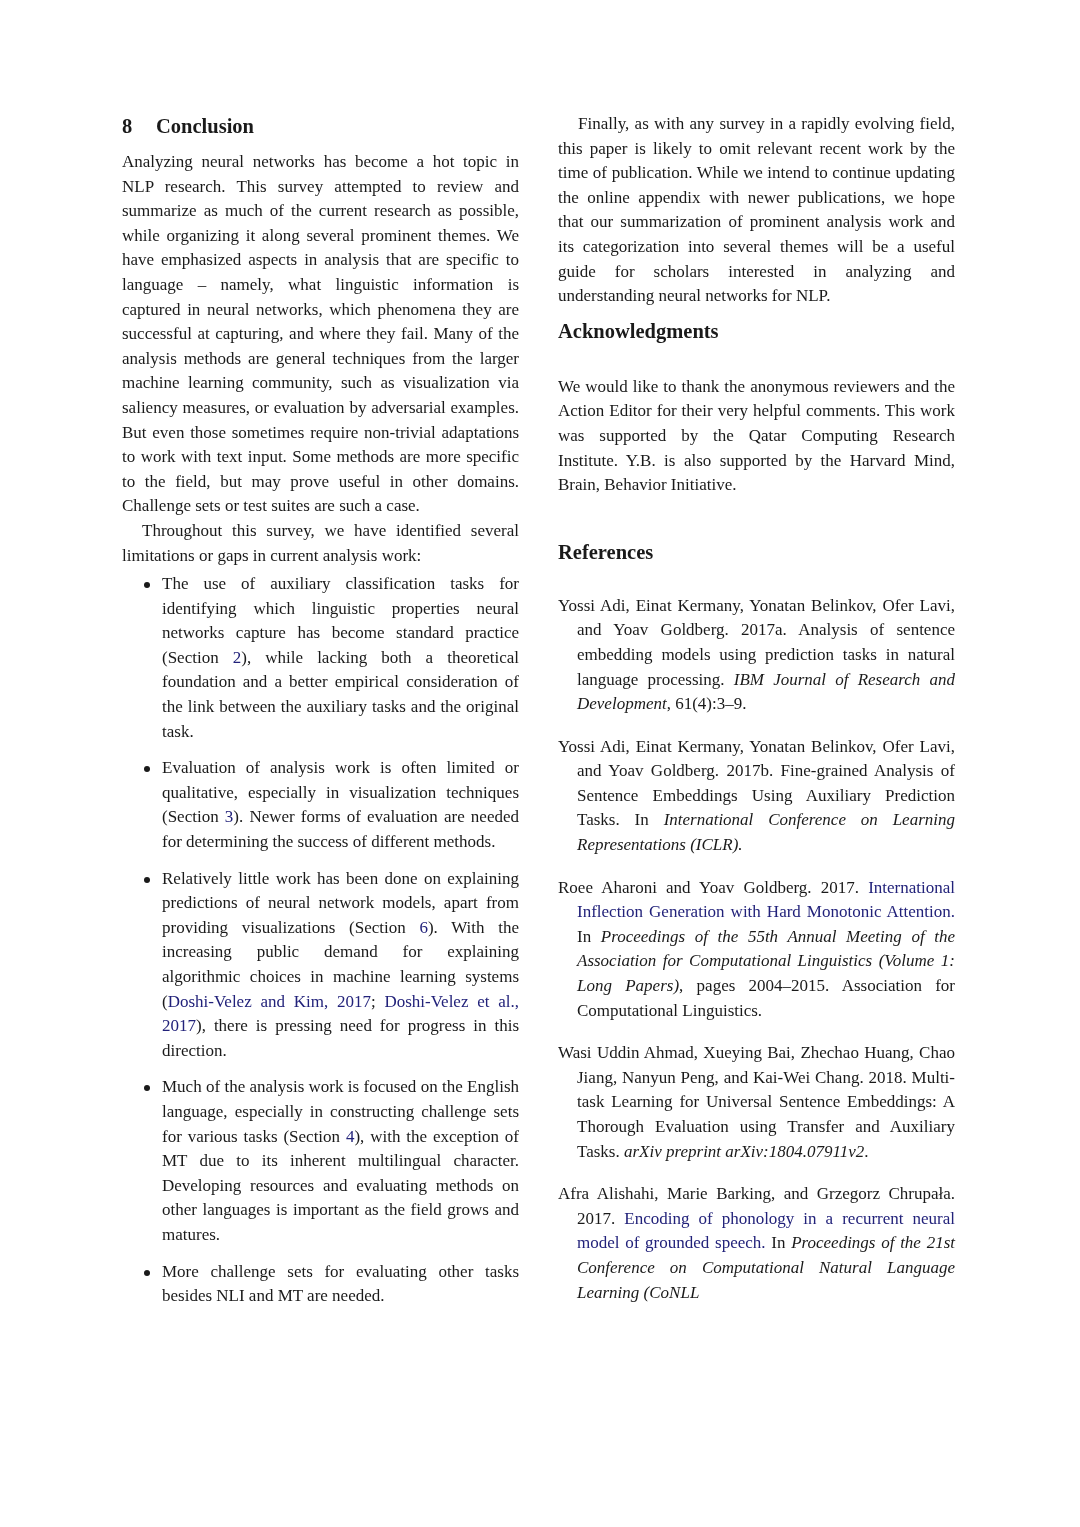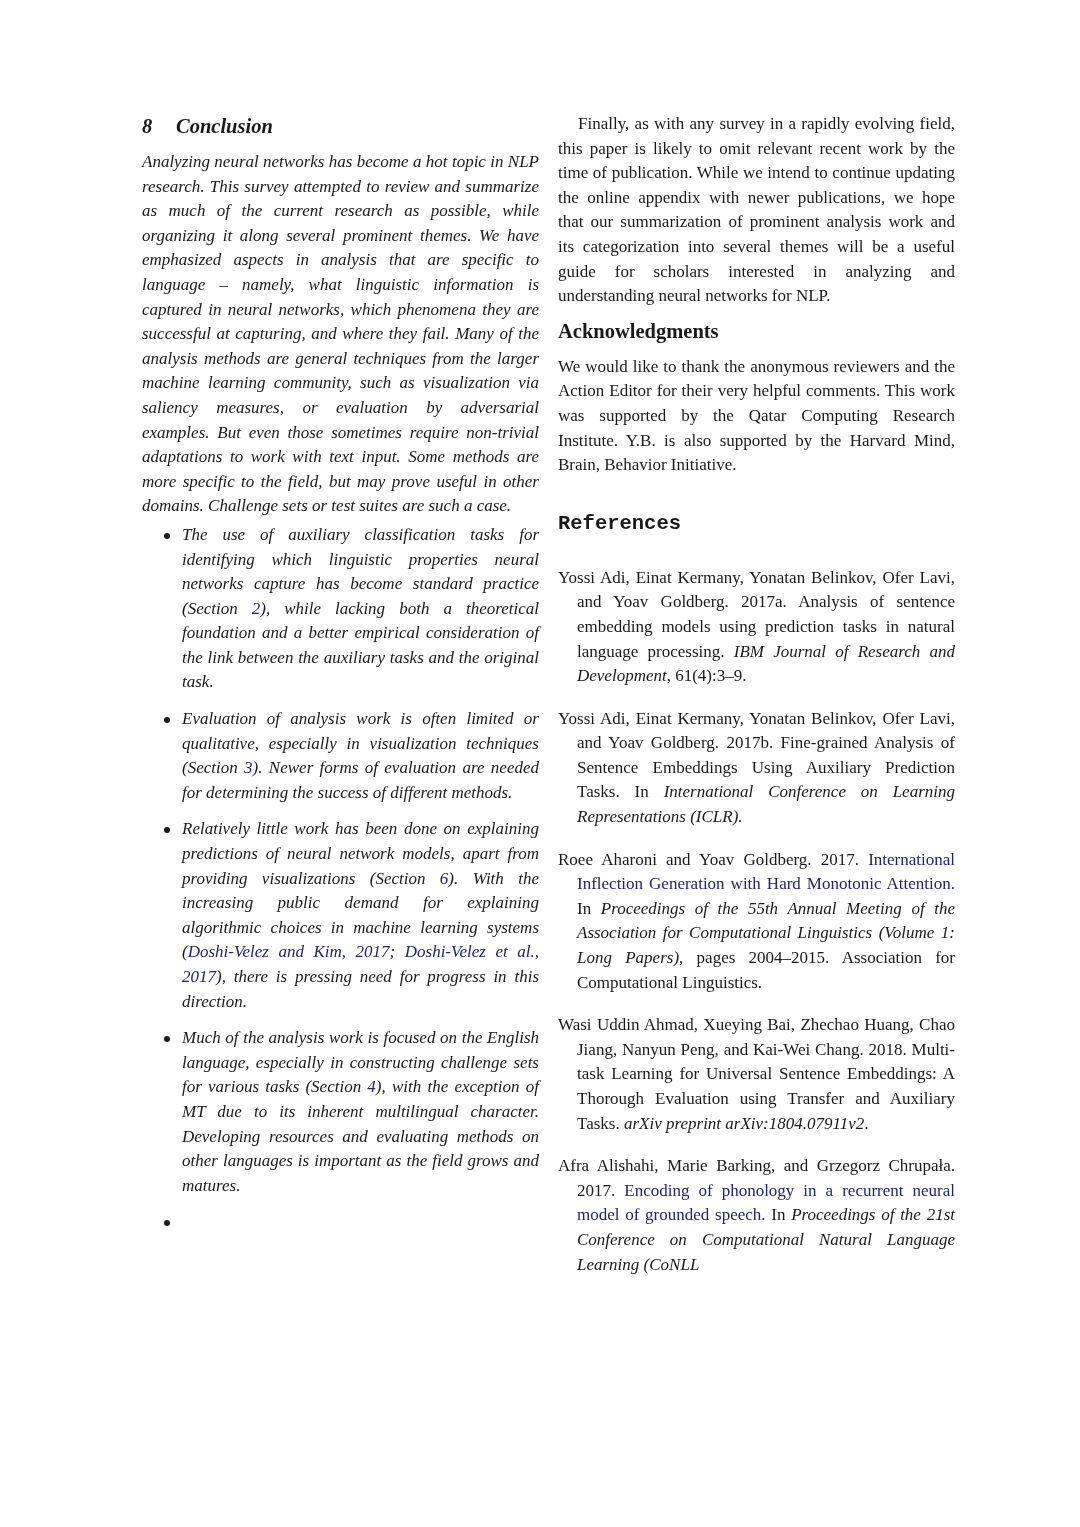--- a/index.html
+++ b/index.html
@@ -2,21 +2,21 @@
 <html><head>
 <meta charset="utf-8">
 <style>
   html, body { margin: 0; padding: 0; background: #ffffff; }
   body {
     width: 1080px; height: 1527px; position: relative; overflow: hidden;
     font-family: "Liberation Serif", "DejaVu Serif", serif;
     color: #1a1a1a;
   }
   .col { position: absolute; top: 112px; width: 397px; }
-  .col-left { left: 142px; font-style: italic; }
+  .col-left { left: 122px; }
   .col-right { left: 558px; }
   p, li, .ref {
     font-size: 17px; line-height: 24.6px; margin: 0;
     text-align: justify; hyphens: manual;
   }
   h2 {
     font-size: 20.5px; font-weight: bold; margin: 0; line-height: 28px;
   }
   .sec-num { display: inline-block; width: 34px; }
   .indent { text-indent: 20px; }
@@ -31,51 +31,53 @@
   .ref i { font-style: italic; }
 </style>
 </head>
 <body>
 
 <div class="col col-left">
   <h2>
     <span class="sec-num">8</span><span>Conclusion</span>
   </h2>
   <p style="margin-top:10px;">Analyzing neural networks has become a hot topic in NLP research. This survey attempted to review and summarize as much of the current research as possible, while organizing it along several prominent themes. We have emphasized aspects in analysis that are specific to language – namely, what linguistic information is captured in neural networks, which phenomena they are successful at capturing, and where they fail. Many of the analysis methods are general techniques from the larger machine learning community, such as visualization via saliency measures, or evaluation by adversarial examples. But even those sometimes require non-trivial adaptations to work with text input. Some methods are more specific to the field, but may prove useful in other domains. Challenge sets or test suites are such a case.</p>
+  <p class="indent">Throughout this survey, we have identified several limitations or gaps in current analysis work:</p>
 
   <ul>
     <li>
       <span class="bullet"></span>
       <span>The use of auxiliary classification tasks for identifying which linguistic properties neural networks capture has become standard practice (Section </span><span class="link">2</span><span>), while lacking both a theoretical foundation and a better empirical consideration of the link between the auxiliary tasks and the original task.</span>
     </li>
     <li>
       <span class="bullet"></span>
       <span>Evaluation of analysis work is often limited or qualitative, especially in visualization techniques (Section </span><span class="link">3</span><span>). Newer forms of evaluation are needed for determining the success of different methods.</span>
     </li>
     <li>
       <span class="bullet"></span>
       <span>Relatively little work has been done on explaining predictions of neural network models, apart from providing visualizations (Section </span><span class="link">6</span><span>). With the increasing public demand for explaining algorithmic choices in machine learning systems (</span><span class="link">Doshi-Velez and Kim, 2017</span><span>; </span><span class="link">Doshi-Velez et al., 2017</span><span>), there is pressing need for progress in this direction.</span>
     </li>
     <li>
       <span class="bullet"></span>
       <span>Much of the analysis work is focused on the English language, especially in constructing challenge sets for various tasks (Section </span><span class="link">4</span><span>), with the exception of MT due to its inherent multilingual character. Developing resources and evaluating methods on other languages is important as the field grows and matures.</span>
     </li>
     <li>
       <span class="bullet"></span>
+      <span>More challenge sets for evaluating other tasks besides NLI and MT are needed.</span>
     </li>
   </ul>
 </div>
 
 <div class="col col-right">
   <p class="indent">Finally, as with any survey in a rapidly evolving field, this paper is likely to omit relevant recent work by the time of publication. While we intend to continue updating the online appendix with newer publications, we hope that our summarization of prominent analysis work and its categorization into several themes will be a useful guide for scholars interested in analyzing and understanding neural networks for NLP.</p>
 
   <h2 style="margin-top:8px;">Acknowledgments</h2>
-  <p style="margin-top:10px;">We would like to thank the anonymous reviewers and the Action Editor for their very helpful comments. This work was supported by the Qatar Computing Research Institute. Y.B. is also supported by the Harvard Mind, Brain, Behavior Initiative.</p>
+  <p style="margin-top:30px;">We would like to thank the anonymous reviewers and the Action Editor for their very helpful comments. This work was supported by the Qatar Computing Research Institute. Y.B. is also supported by the Harvard Mind, Brain, Behavior Initiative.</p>
 
-  <h2 style="margin-top:32px;font-family:Liberation Mono, monospace;">References</h2>
+  <h2 style="margin-top:40px;">References</h2>
 
   <div style="margin-top:28px;">
     <div class="ref">
       <span>Yossi Adi, Einat Kermany, Yonatan Belinkov, Ofer Lavi, and Yoav Goldberg. 2017a. </span><span>Analysis of sentence embedding models using prediction tasks in natural language processing. </span><i>IBM Journal of Research and Development</i><span>, 61(4):3–9.</span>
     </div>
     <div class="ref">
       <span>Yossi Adi, Einat Kermany, Yonatan Belinkov, Ofer Lavi, and Yoav Goldberg. 2017b. </span><span>Fine-grained Analysis of Sentence Embeddings Using Auxiliary Prediction Tasks. </span><span>In </span><i>International Conference on Learning Representations (ICLR).</i>
     </div>
     <div class="ref">
       <span>Roee Aharoni and Yoav Goldberg. 2017. </span><span class="link">International Inflection Generation with Hard Monotonic Attention.</span><span> In </span><i>Proceedings of the 55th Annual Meeting of the Association for Computational Linguistics (Volume 1: Long Papers)</i><span>, pages 2004–2015. Association for Computational Linguistics.</span>

